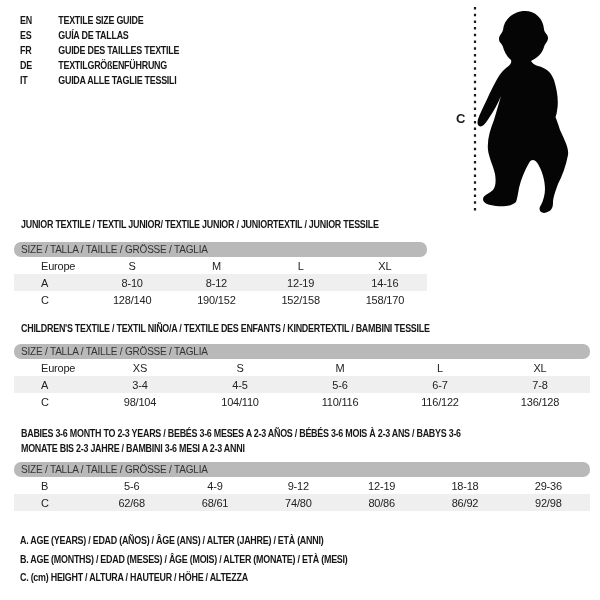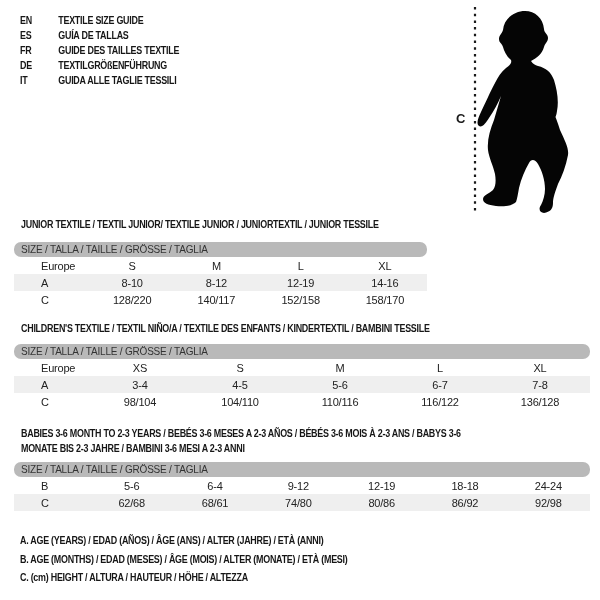--- a/index.html
+++ b/index.html
@@ -121,22 +121,22 @@
       </div>
       <div class="trow shaded">
         <div class="tlabel">A</div>
         <div class="tcell">8-10</div>
         <div class="tcell">8-12</div>
         <div class="tcell">12-19</div>
         <div class="tcell">14-16</div>
       </div>
       <div class="trow">
         <div class="tlabel">C</div>
-        <div class="tcell">128/220</div>
-        <div class="tcell">140/117</div>
+        <div class="tcell">128/140</div>
+        <div class="tcell">190/152</div>
         <div class="tcell">152/158</div>
         <div class="tcell">158/170</div>
       </div>
     </div>
 </div>
 
 <div class="abs cond tbl-title" style="left:21px;top:321px;">CHILDREN'S TEXTILE / TEXTIL NIÑO/A / TEXTILE DES ENFANTS / KINDERTEXTIL / BAMBINI TESSILE</div>
 <div class="abs size-table" style="top:344px;width:576px;">
   <div class="size-header">SIZE / TALLA / TAILLE / GRÖSSE / TAGLIA</div>
   <div class="rows">
@@ -167,25 +167,25 @@
     </div>
 </div>
 
 <div class="abs cond tbl-title tbl-title-wrap" style="left:21px;top:426px;width:545px;white-space:normal;">BABIES 3-6 MONTH TO 2-3 YEARS / BEBÉS 3-6 MESES A 2-3 AÑOS / BÉBÉS 3-6 MOIS À 2-3 ANS / BABYS 3-6 MONATE BIS 2-3 JAHRE / BAMBINI 3-6 MESI A 2-3 ANNI</div>
 <div class="abs size-table" style="top:462px;width:576px;">
   <div class="size-header">SIZE / TALLA / TAILLE / GRÖSSE / TAGLIA</div>
   <div class="rows">
       <div class="trow">
         <div class="tlabel">B</div>
         <div class="tcell">5-6</div>
-        <div class="tcell">6-4</div>
+        <div class="tcell">4-9</div>
         <div class="tcell">9-12</div>
         <div class="tcell">12-19</div>
         <div class="tcell">18-18</div>
-        <div class="tcell">24-24</div>
+        <div class="tcell">29-36</div>
       </div>
       <div class="trow shaded">
         <div class="tlabel">C</div>
         <div class="tcell">62/68</div>
         <div class="tcell">68/61</div>
         <div class="tcell">74/80</div>
         <div class="tcell">80/86</div>
         <div class="tcell">86/92</div>
         <div class="tcell">92/98</div>
       </div>

